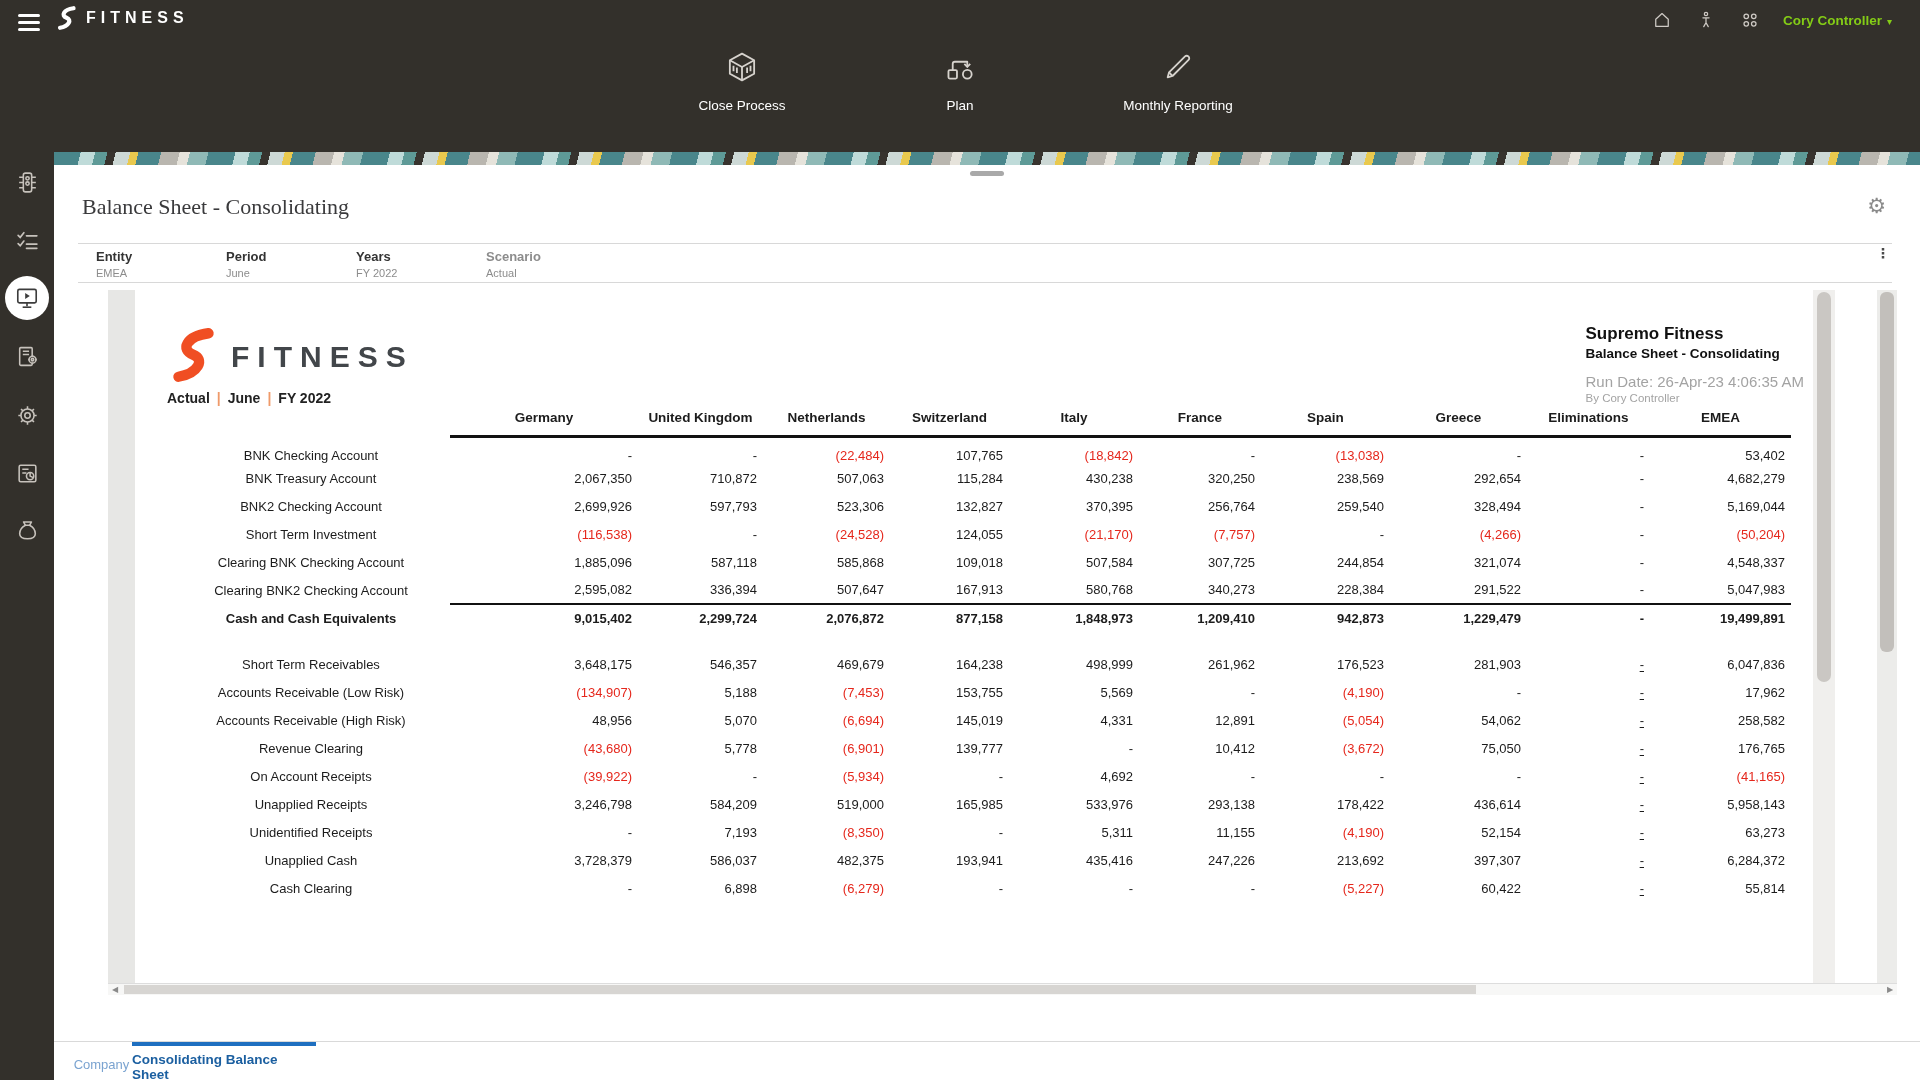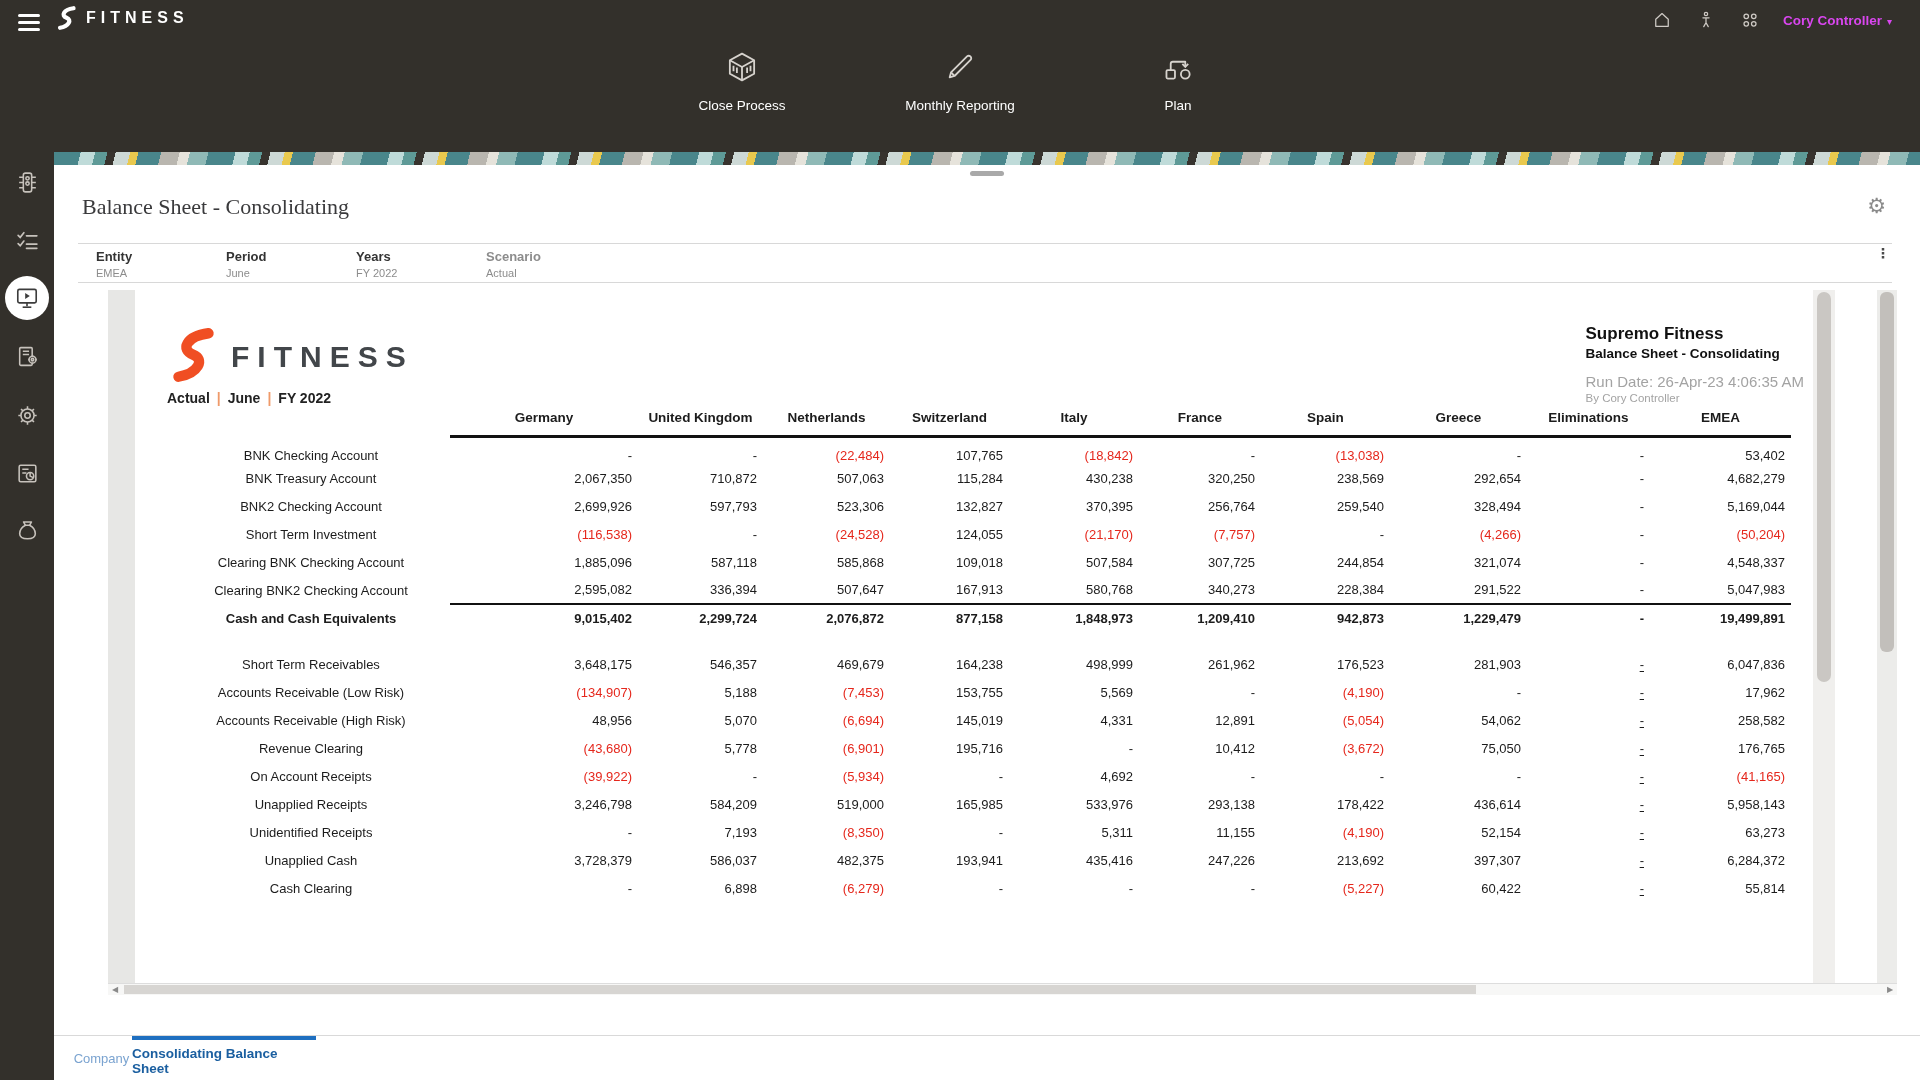--- a/index.html
+++ b/index.html
@@ -7,21 +7,21 @@
               font-family:"Liberation Sans","DejaVu Sans",sans-serif; }
 
   
   .topbar { position:absolute; left:0; top:0; width:1920px; height:152px; background:#33302b; }
   .hamburger { position:absolute; left:18px; top:10px; width:22px; height:20px; cursor:pointer; }
   .hamburger span { display:block; width:22px; height:3px; background:#fff; border-radius:1.5px; margin-top:4px; }
   .brand { position:absolute; left:54px; top:4px; display:flex; align-items:center; }
   .brand-word { color:#fff; font-size:16px; font-weight:bold; letter-spacing:5px; margin-left:6px; }
   .top-right { position:absolute; right:28px; top:0; height:40px; display:flex; align-items:center; gap:22px; }
   .top-icon { width:22px; height:22px; display:flex; align-items:center; justify-content:center; cursor:pointer; }
-  .username { color:#d946ef; font-size:13.5px; font-weight:bold; cursor:pointer; }
+  .username { color:#84cc16; font-size:13.5px; font-weight:bold; cursor:pointer; }
   .username .caret { font-size:10px; margin-left:5px; }
 
   .navcards { position:absolute; left:0; top:50px; width:1920px; display:flex; justify-content:center; gap:68px;align-items:center; }
   .navcard { display:flex; flex-direction:column; align-items:center; width:150px; cursor:pointer; }
   .navcard svg { margin-bottom:14px; }
   .navcard .navlabel { color:#fff; font-size:13.5px; }
 
   
   .sidebar { position:absolute; left:0; top:152px; width:54px; height:928px; background:#33302b; }
   .side-item { position:absolute; left:0; width:54px; height:48px; display:flex; align-items:center; justify-content:center; cursor:pointer; }
@@ -84,21 +84,21 @@
   .report-table tbody tr:first-child td { padding-top:10px; }
   .report-table td.num { text-align:right; padding-right:6px; }
   .report-table td.lbl { text-align:center; padding-right:8px; white-space:nowrap; }
   .report-table .neg { color:#e5271c; }
   .report-table .ulink { text-decoration:underline; text-underline-offset:2px; cursor:pointer; }
   .report-table tr.total td { font-weight:bold; }
   .report-table tr.total td.num { border-top:2.5px solid #111; }
   .report-table tr.spacer td { height:18px; padding:0; }
 
   
-  .tabbar { position:absolute; left:0; right:0; bottom:0; height:45px; background:#fff; border-top:1px solid #d9d9d9; }
+  .tabbar { position:absolute; left:0; right:0; bottom:0; height:39px; background:#fff; border-top:1px solid #d9d9d9; }
   .tab { position:absolute; top:0; height:45px; display:flex; align-items:center; justify-content:center; cursor:pointer; }
   .tab-company { left:10px; width:75px; color:#7aa3d0; font-size:13px; }
   .tab-active { left:78px; width:184px; color:#1b5fa0; font-size:13.5px; font-weight:bold; border-top:4px solid #1e6fc0; }
 
   svg { display:block; }
 </style>
 </head>
 <body>
 
 <div class="topbar">
@@ -148,36 +148,36 @@
             <path d="M4 8.5 L14 14 L24 8.5"></path>
             <line x1="14" y1="14" x2="14" y2="25"></line>
             <path d="M7 13 v4.5 M9.8 14.5 v4.5 M21 13 v4.5 M18.2 14.5 v4.5"></path>
           </svg>
       </span>
       <span class="navlabel">Close Process</span>
     </div>
     <div class="navcard">
       <span>
         <svg width="34" height="34" viewBox="0 0 28 28" fill="none" stroke="#d6d2cd" stroke-width="1.5" stroke-linejoin="round">
-            <path d="M5.5 22.5 l1.1 -4 L19.8 5.3 a1.9 1.9 0 0 1 2.7 0 l0.2 0.2 a1.9 1.9 0 0 1 0 2.7 L9.5 21.4 Z"></path>
-            <line x1="6.6" y1="18.5" x2="9.5" y2="21.4"></line>
-          </svg>
-      </span>
-      <span class="navlabel">Monthly Reporting</span>
-    </div>
-    <div class="navcard">
-      <span>
-        <svg width="34" height="34" viewBox="0 0 28 28" fill="none" stroke="#d6d2cd" stroke-width="1.5" stroke-linejoin="round">
             <rect x="4.5" y="16.5" width="7" height="7" rx="1"></rect>
             <circle cx="20" cy="20" r="3.6"></circle>
             <path d="M8 16.5 v-5 a1.8 1.8 0 0 1 1.8 -1.8 h10.2 v3.5"></path>
             <polyline points="17.6,11.4 20,14 22.4,11.4"></polyline>
           </svg>
       </span>
       <span class="navlabel">Plan</span>
+    </div>
+    <div class="navcard">
+      <span>
+        <svg width="34" height="34" viewBox="0 0 28 28" fill="none" stroke="#d6d2cd" stroke-width="1.5" stroke-linejoin="round">
+            <path d="M5.5 22.5 l1.1 -4 L19.8 5.3 a1.9 1.9 0 0 1 2.7 0 l0.2 0.2 a1.9 1.9 0 0 1 0 2.7 L9.5 21.4 Z"></path>
+            <line x1="6.6" y1="18.5" x2="9.5" y2="21.4"></line>
+          </svg>
+      </span>
+      <span class="navlabel">Monthly Reporting</span>
     </div>
   </div>
 </div>
 
 <div class="sidebar">
   <div class="side-item" style="top:6px">
     <span>
       <svg width="25" height="25" viewBox="0 0 24 24" fill="none" stroke="#c7c2bc" stroke-width="1.5">
           <rect x="8" y="3" width="8" height="18" rx="2"></rect>
           <circle cx="12" cy="8" r="1.6"></circle>
@@ -457,21 +457,21 @@
               <td class="num neg">(5,054)</td>
               <td class="num">54,062</td>
               <td class="num ulink">-</td>
               <td class="num">258,582</td>
             </tr>
             <tr>
               <td class="lbl">Revenue Clearing</td>
               <td class="num neg">(43,680)</td>
               <td class="num">5,778</td>
               <td class="num neg">(6,901)</td>
-              <td class="num">195,716</td>
+              <td class="num">139,777</td>
               <td class="num">-</td>
               <td class="num">10,412</td>
               <td class="num neg">(3,672)</td>
               <td class="num">75,050</td>
               <td class="num ulink">-</td>
               <td class="num">176,765</td>
             </tr>
             <tr>
               <td class="lbl">On Account Receipts</td>
               <td class="num neg">(39,922)</td>

